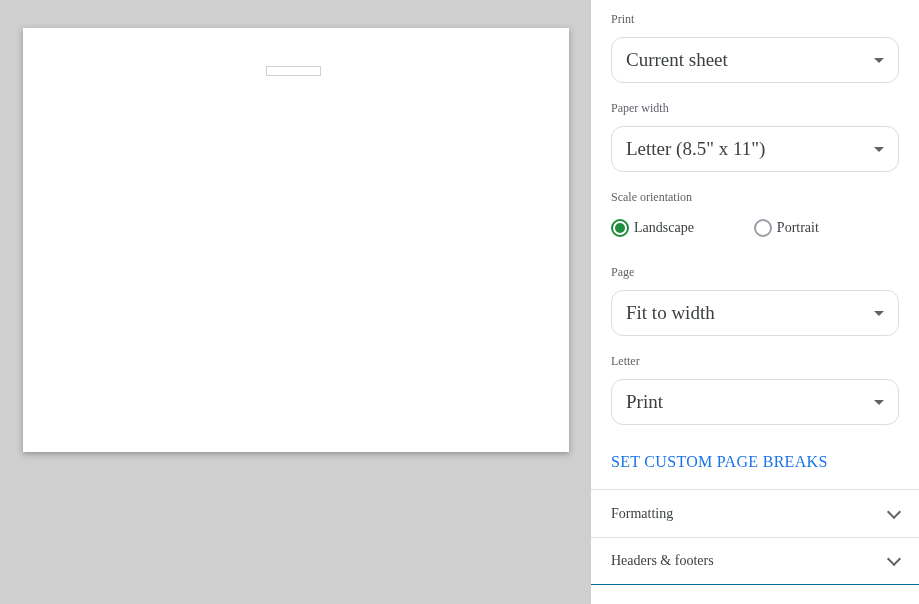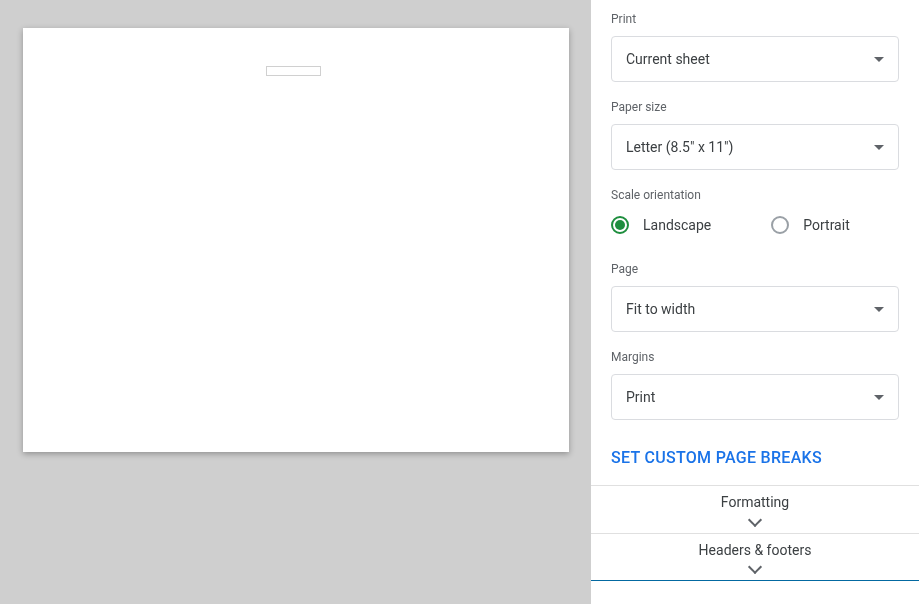--- a/index.html
+++ b/index.html
@@ -36,60 +36,61 @@
     border: 1px solid #d0d0d0;
     background: #fff;
   }
   .sidebar {
     flex: 1;
     height: 604px;
     background: #fff;
     overflow-y: auto;
     font-size: 13px;
     color: #5f6368;
+    font-family: Liberation Serif, serif;
   }
   .section {
     padding: 12px 20px 0 20px;
   }
   .field-group { margin-bottom: 18px; }
   .field-label {
     font-size: 12px;
     color: #5f6368;
     margin-bottom: 10px;
     display: block;
   }
   .select-box {
     width: 100%;
     height: 46px;
     border: 1px solid #dadce0;
-    border-radius: 4px;
+    border-radius: 12px;
     background: #fff;
     display: flex;
     align-items: center;
     justify-content: space-between;
     padding: 0 14px;
     cursor: pointer;
     color: #3c4043;
-    font-size: 14px;
+    font-size: 19px;
   }
   .select-box .arrow {
     width: 0; height: 0;
     border-left: 5px solid transparent;
     border-right: 5px solid transparent;
     border-top: 5px solid #5f6368;
   }
   .radio-row {
     display: flex;
     gap: 60px;
     padding: 4px 0 10px 0;
   }
   .radio-option {
     display: flex;
     align-items: center;
-    gap: 14px;
+    gap: 5px;
     cursor: pointer;
     font-size: 14px;
     color: #3c4043;
   }
   .radio-outer {
     width: 18px; height: 18px;
     border-radius: 50%;
     border: 2px solid #9aa0a6;
     display: flex;
     align-items: center;
@@ -117,21 +118,20 @@
   .expand-row {
     border-top: 1px solid #e0e0e0;
     height: 48px;
     display: flex;
     align-items: center;
     justify-content: space-between;
     padding: 8px 20px;
     cursor: pointer;
     font-size: 14px;
     color: #3c4043;
-    flex-direction: column;
   }
   .chevron {
     width: 10px; height: 10px;
     border-right: 2px solid #5f6368;
     border-bottom: 2px solid #5f6368;
     transform: rotate(45deg);
     margin-top: -4px;
   }
   .bottom-border { border-bottom: 1px solid #0369a1; }
 </style>
@@ -149,21 +149,21 @@
 
     <div class="field-group">
       <span class="field-label">Print</span>
       <div class="select-box">
         <span>Current sheet</span>
         <span class="arrow"></span>
       </div>
     </div>
 
     <div class="field-group">
-      <span class="field-label">Paper size</span>
+      <span class="field-label">Paper width</span>
       <div class="select-box">
         <span>Letter (8.5" x 11")</span>
         <span class="arrow"></span>
       </div>
     </div>
 
     <div class="field-group">
       <span class="field-label">Scale orientation</span>
       <div class="radio-row">
         <div class="radio-option">
@@ -181,21 +181,21 @@
 
     <div class="field-group">
       <span class="field-label">Page</span>
       <div class="select-box">
         <span>Fit to width</span>
         <span class="arrow"></span>
       </div>
     </div>
 
     <div class="field-group">
-      <span class="field-label">Margins</span>
+      <span class="field-label">Letter</span>
       <div class="select-box">
         <span>Print</span>
         <span class="arrow"></span>
       </div>
     </div>
 
     <span class="link-button">SET CUSTOM PAGE BREAKS</span>
   </div>
 
   <div class="expand-row">

